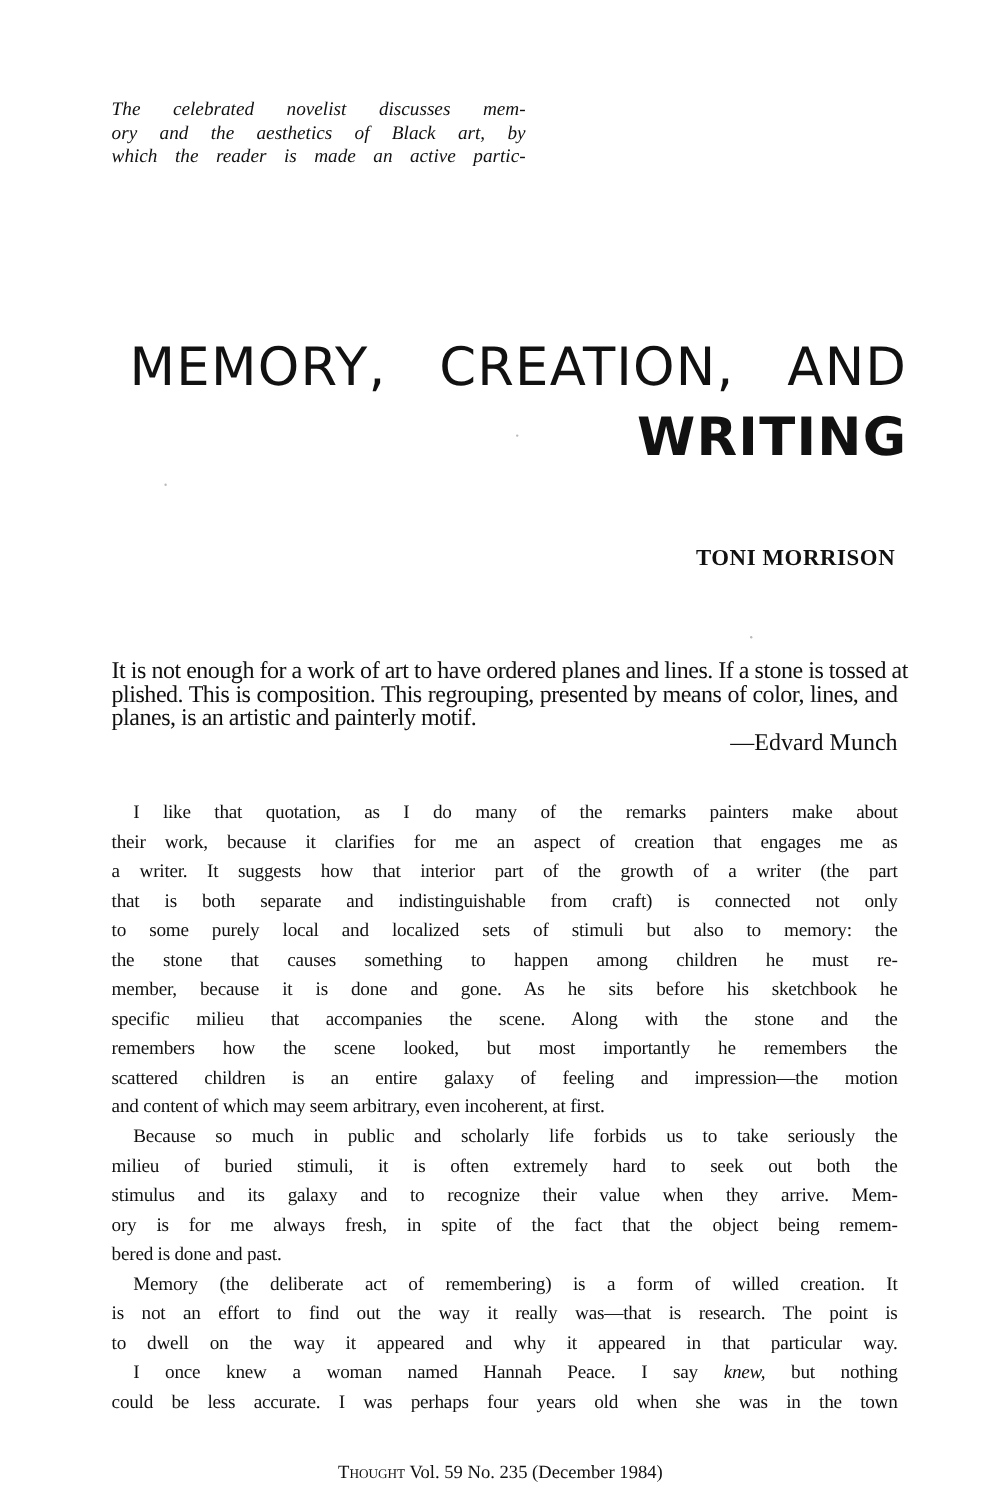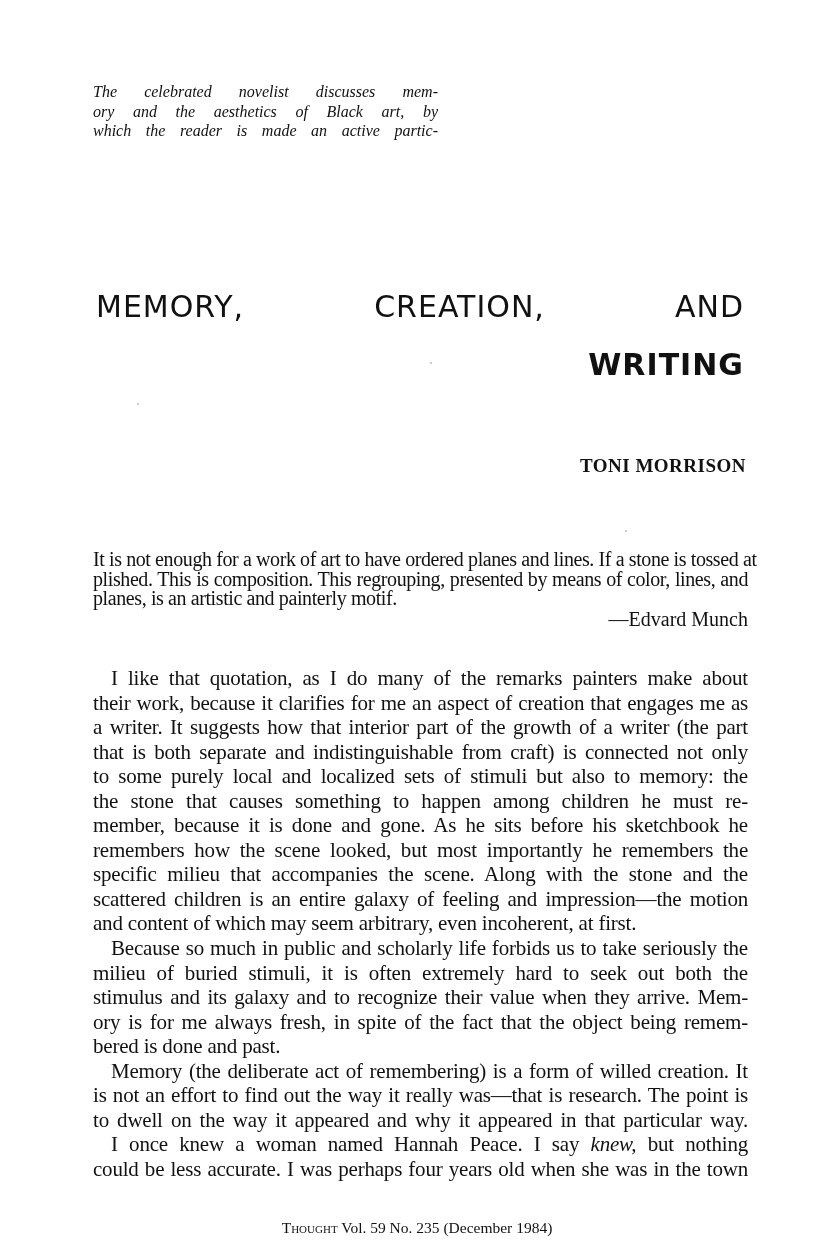--- a/index.html
+++ b/index.html
@@ -24,26 +24,26 @@
       font-size: 16px;
       line-height: 19.5px;
       text-align: justify;
       margin-top: 12px;
     }
     .abstract .ln { display: block; text-align: justify; text-align-last: justify; white-space: nowrap; }
     .abstract .ln.last { text-align-last: left; }
 
     .title {
       position: absolute;
-      left: 96px;
+      left: 108px;
       top: 278px;
       width: 648px;
       font-family: "DejaVu Sans", "Liberation Sans", sans-serif;
       font-weight: normal;
-      font-size: 30px;
+      font-size: 44px;
       line-height: 58px;
       letter-spacing: 1px;
       text-align: right;
       margin: 0;
     }
     .title .t1 { display: block; text-align: justify; text-align-last: justify; white-space: nowrap; }
     .title .t2 { display: block; text-align: right; font-weight: bold; }
 
     .author {
       position: absolute;
@@ -70,21 +70,21 @@
       text-align: right;
       letter-spacing: 0;
       margin-top: 1px;
     }
 
     .body {
       position: absolute;
       left: 93px;
       top: 666px;
       width: 655px;
-      font-size: 21px;
+      font-size: 16px;
       line-height: 24.55px;
       letter-spacing: -0.2px;
     }
     .body .ln { display: block; text-align: justify; text-align-last: justify; white-space: nowrap; }
     .body .ln.last { text-align-last: left; }
     .body .ln.indent { padding-left: 18px; }
     .body em { font-style: italic; }
 
     .footer {
       position: absolute;
@@ -128,22 +128,22 @@
 </div>
 
 <div class="body">
   <span class="ln indent">I like that quotation, as I do many of the remarks painters make about</span>
   <span class="ln">their work, because it clarifies for me an aspect of creation that engages me as</span>
   <span class="ln">a writer. It suggests how that interior part of the growth of a writer (the part</span>
   <span class="ln">that is both separate and indistinguishable from craft) is connected not only</span>
   <span class="ln">to some purely local and localized sets of stimuli but also to memory: the</span>
   <span class="ln">the stone that causes something to happen among children he must re-</span>
   <span class="ln">member, because it is done and gone. As he sits before his sketchbook he</span>
+  <span class="ln">specific milieu that accompanies the scene. Along with the stone and the</span>
   <span class="ln">remembers how the scene looked, but most importantly he remembers the</span>
-  <span class="ln">specific milieu that accompanies the scene. Along with the stone and the</span>
   <span class="ln">scattered children is an entire galaxy of feeling and impression—the motion</span>
   <span class="ln last">and content of which may seem arbitrary, even incoherent, at first.</span>
   <span class="ln indent">Because so much in public and scholarly life forbids us to take seriously the</span>
   <span class="ln">milieu of buried stimuli, it is often extremely hard to seek out both the</span>
   <span class="ln">stimulus and its galaxy and to recognize their value when they arrive. Mem-</span>
   <span class="ln">ory is for me always fresh, in spite of the fact that the object being remem-</span>
   <span class="ln last">bered is done and past.</span>
   <span class="ln indent">Memory (the deliberate act of remembering) is a form of willed creation. It</span>
   <span class="ln">is not an effort to find out the way it really was—that is research. The point is</span>
   <span class="ln">to dwell on the way it appeared and why it appeared in that particular way.</span>

